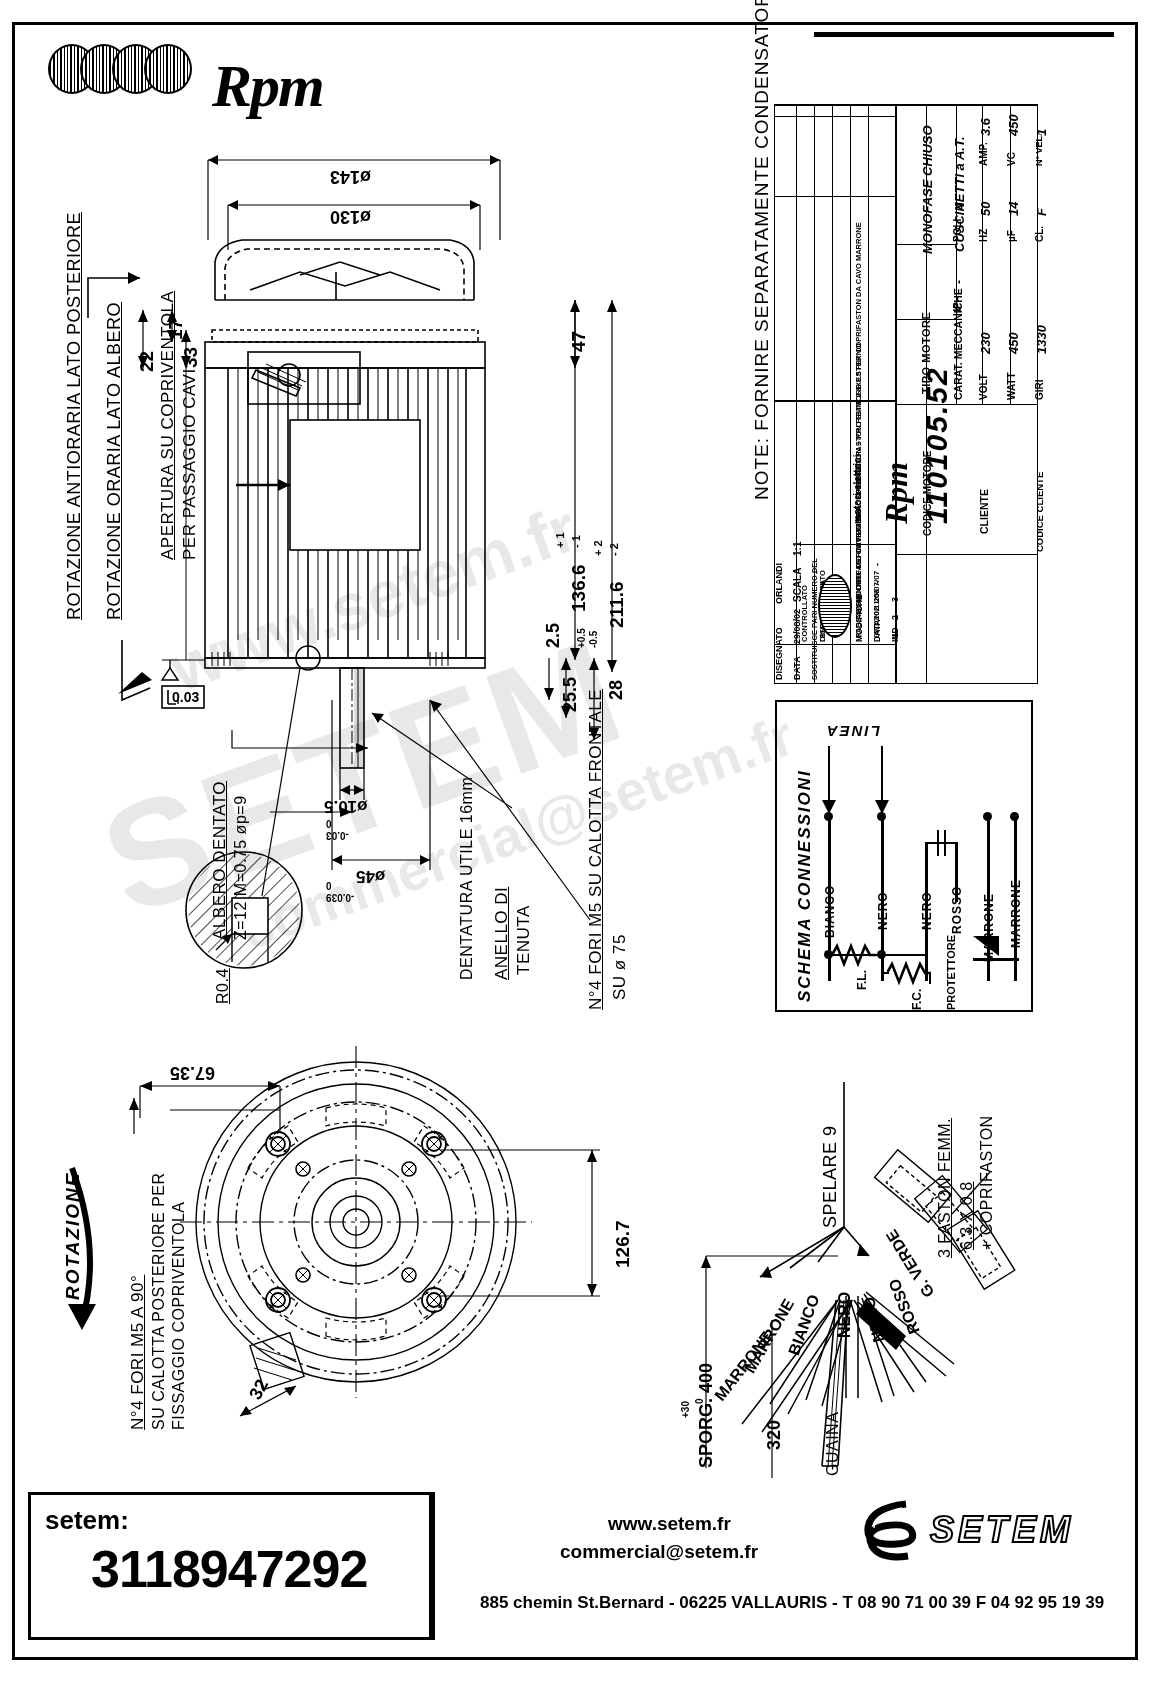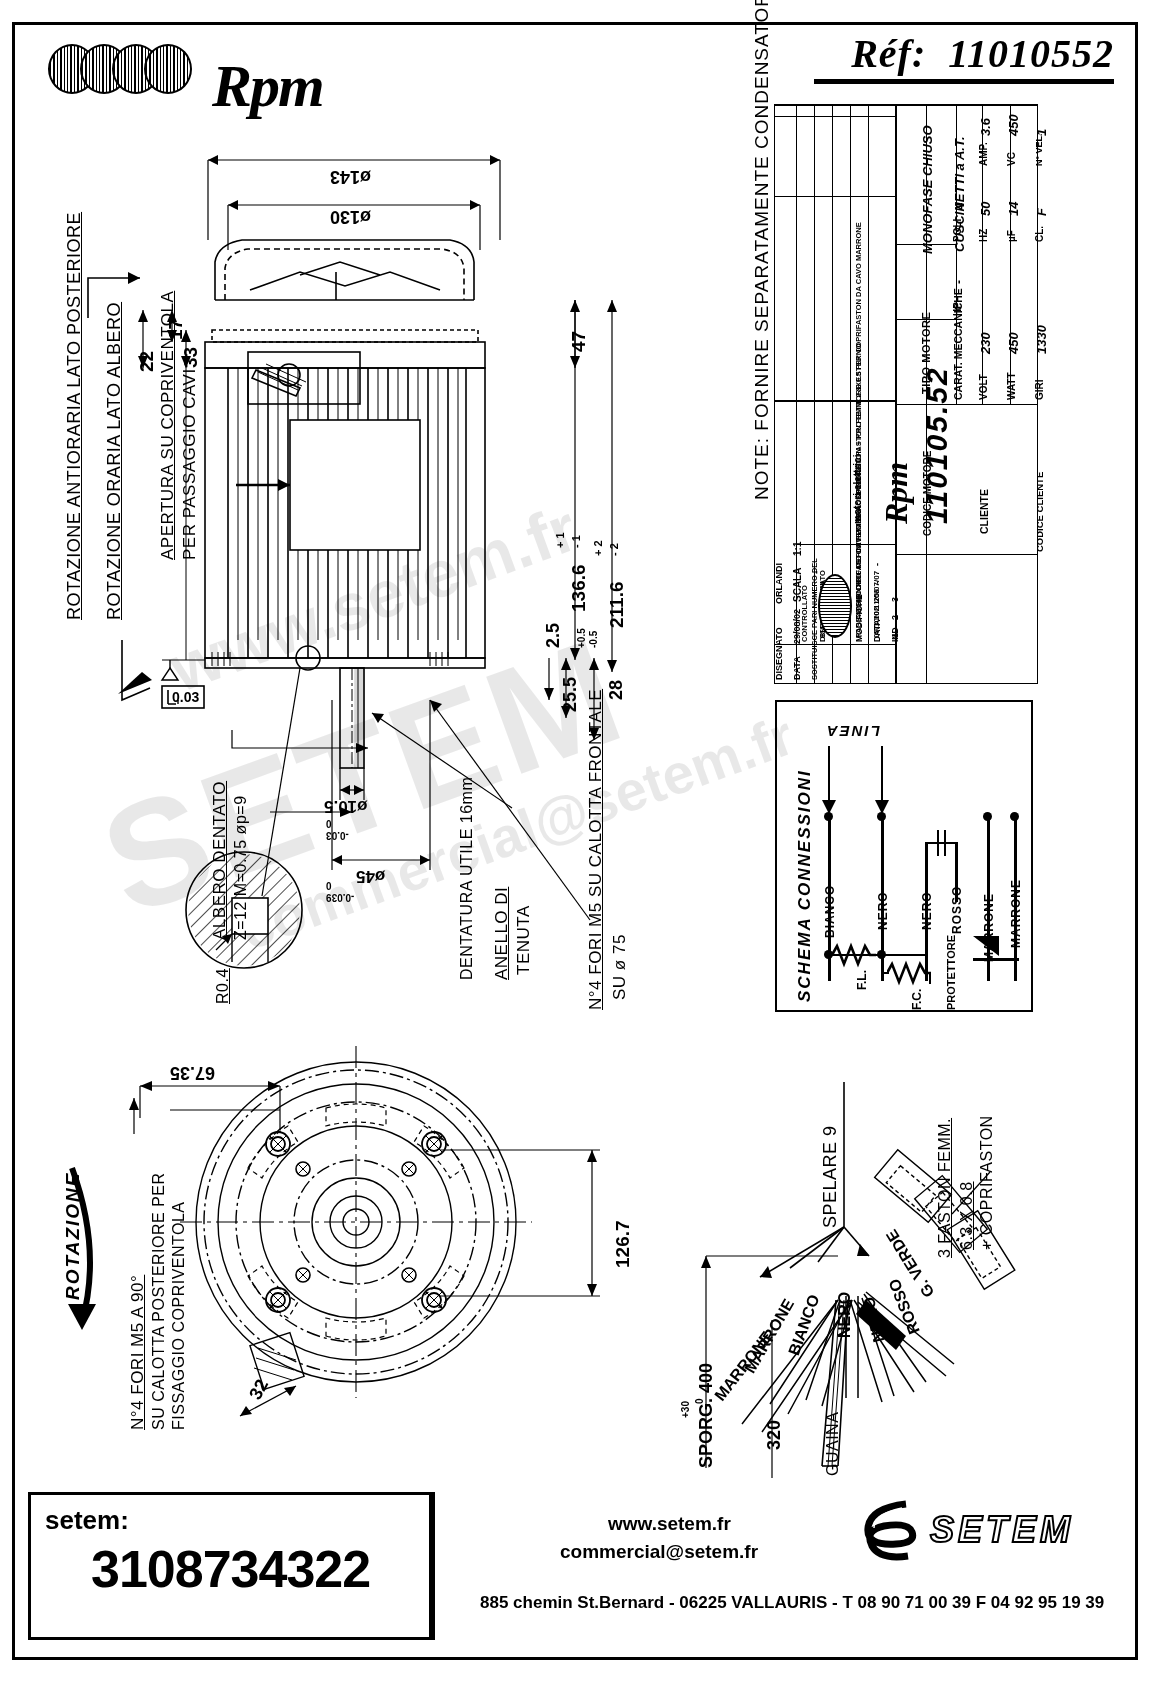--- a/index.html
+++ b/index.html
@@ -51,21 +51,20 @@
 
   <div id="logo-rpm">
     <div class="coil" style="left:8px;"></div>
     <div class="coil" style="left:40px;"></div>
     <div class="coil" style="left:72px;"></div>
     <div class="coil" style="left:104px;"></div>
     <div id="rpm-word">Rpm</div>
   </div>
 
   <div id="ref-line">
-    <span id="ref-text"><span>Réf:</span>&nbsp;&nbsp;<span>11010552</span></span>
     <div id="ref-rule"></div>
   </div>
 
   <div class="wm wm1">SETEM</div>
   <div class="wm wm2">www.setem.fr</div>
   <div class="wm wm3">commercial@setem.fr</div>
 
   <div class="txt rot90" style="left:752px;top:500px;font-size:19px;letter-spacing:1px;">NOTE: FORNIRE SEPARATAMENTE CONDENSATORE</div>
 
   <div id="tb">
@@ -575,21 +574,21 @@
   <div class="txt" style="left:712px;top:1394px;font-size:16px;font-weight:bold;transform:rotate(-52deg);transform-origin:0 0;">MARRONE</div>
   <div class="txt" style="left:742px;top:1368px;font-size:16px;font-weight:bold;transform:rotate(-60deg);transform-origin:0 0;">MARRONE</div>
   <div class="txt" style="left:786px;top:1352px;font-size:16px;font-weight:bold;transform:rotate(-70deg);transform-origin:0 0;">BIANCO</div>
   <div class="vt" style="left:836px;top:1338px;font-size:16px;font-weight:bold;">NERO</div>
   <div class="txt" style="left:872px;top:1344px;font-size:16px;font-weight:bold;transform:rotate(-104deg);transform-origin:0 0;">NERO</div>
   <div class="txt" style="left:908px;top:1336px;font-size:16px;font-weight:bold;transform:rotate(-112deg);transform-origin:0 0;">ROSSO</div>
   <div class="txt" style="left:924px;top:1300px;font-size:16px;font-weight:bold;transform:rotate(-122deg);transform-origin:0 0;">G. VERDE</div>
 
   <div id="footer-code">
     <div class="txt" style="left:14px;top:12px;font-size:26px;font-weight:bold;">setem:</div>
-    <div class="txt" style="left:60px;top:48px;font-size:52px;font-weight:bold;letter-spacing:-1px;">3108734322</div>
+    <div class="txt" style="left:60px;top:48px;font-size:52px;font-weight:bold;letter-spacing:-1px;">3118947292</div>
   </div>
   <div id="footer-sep"></div>
 
   <div class="txt" style="left:608px;top:1514px;font-size:19px;font-weight:bold;">www.setem.fr</div>
   <div class="txt" style="left:560px;top:1542px;font-size:19px;font-weight:bold;">commercial@setem.fr</div>
   <div class="txt f-small" style="left:480px;top:1594px;">885 chemin St.Bernard  -   06225 VALLAURIS  -  T 08 90 71 00 39   F 04 92 95 19 39</div>
 
   <svg style="position:absolute;left:850px;top:1498px;" width="80" height="66">
     <path d="M56,6 Q20,10 18,30 Q16,48 46,46 Q66,45 62,34 Q58,24 34,28 Q14,32 22,48 Q30,62 58,58" fill="none" stroke="#000" stroke-width="7"></path>
     <path d="M52,10 Q24,16 24,30" fill="none" stroke="#fff" stroke-width="1.4"></path>

